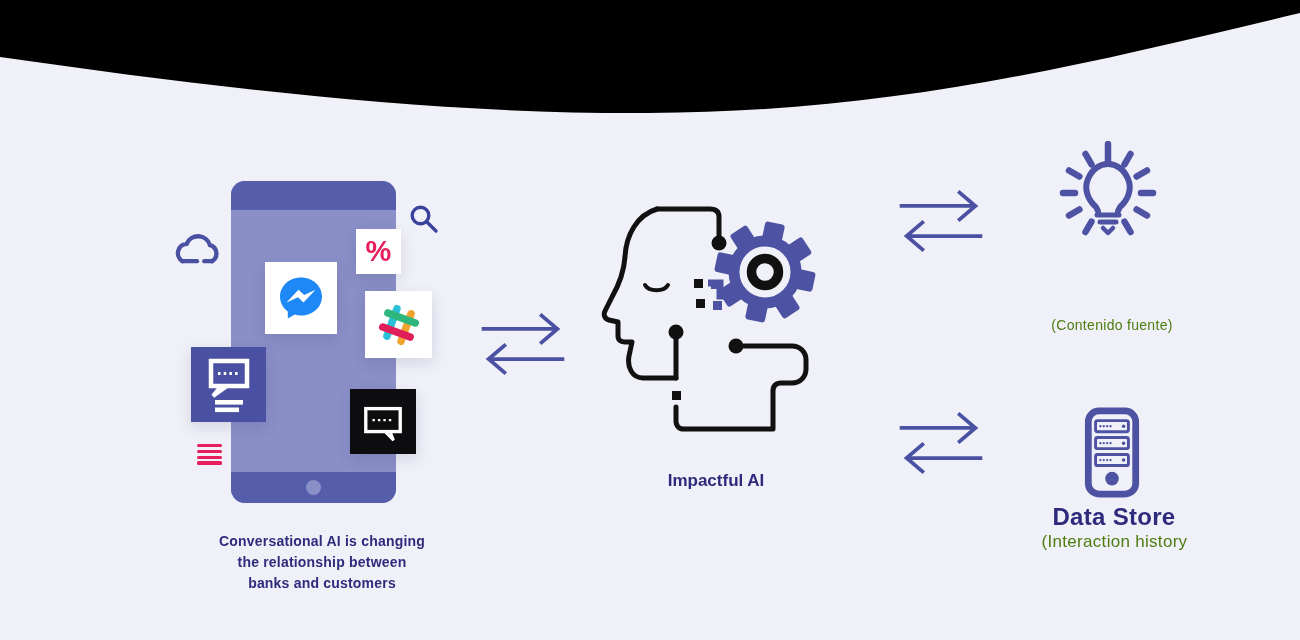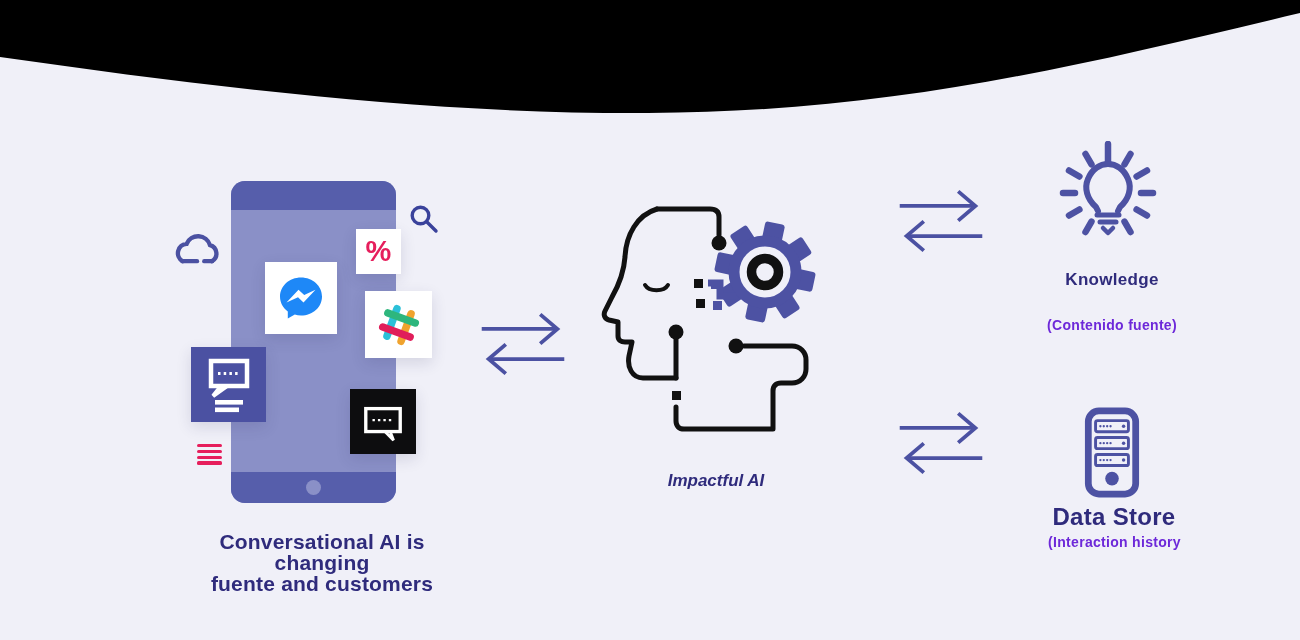--- a/index.html
+++ b/index.html
@@ -21,27 +21,27 @@
   .tile-white{background:#ffffff;}
   .tile-percent{left:356px;top:229px;width:45px;height:45px;font-weight:800;font-size:29px;color:#e61e5c;}
   .tile-messenger{left:265px;top:262px;width:72px;height:72px;}
   .tile-slack{left:365px;top:291px;width:67px;height:67px;}
   .tile-chat-purple{left:191px;top:347px;width:75px;height:75px;background:#4b51a2;}
   .tile-chat-black{left:350px;top:389px;width:66px;height:65px;background:#0d0d0f;}
   .menu-lines{left:197px;top:444px;width:25px;}
   .menu-lines .bar{height:3.2px;background:#e61e5c;border-radius:1.5px;margin-bottom:2.6px;}
   
   .h-dark{color:#2f2b7c;font-weight:700;text-align:center;}
-  .t-gray{color:#6d28d9;font-weight:700;text-align:center;}
-  .caption{left:172px;top:531px;width:300px;font-size:21px;line-height:21px;letter-spacing:.2px;}
-  .ai-label{left:616px;top:470px;width:200px;font-size:17px;line-height:22px;font-style:italic;}
+  .t-gray{color:#4d7c0f;font-weight:400;text-align:center;}
+  .caption{left:172px;top:531px;width:300px;font-size:14px;line-height:21px;letter-spacing:.2px;}
+  .ai-label{left:616px;top:470px;width:200px;font-size:17px;line-height:22px;}
   .kb-title{left:1032px;top:268px;width:160px;font-size:17px;line-height:23px;letter-spacing:.3px;}
   .kb-sub{left:1022px;top:317px;width:180px;font-size:14px;letter-spacing:.3px;}
   .ds-title{left:1034px;top:503px;width:160px;font-size:24px;letter-spacing:.3px;}
-  .ds-sub{left:1022px;top:531px;width:185px;font-size:14px;line-height:22px;letter-spacing:.3px;}
+  .ds-sub{left:1022px;top:531px;width:185px;font-size:17px;line-height:22px;letter-spacing:.3px;}
 </style>
 </head>
 <body>
 
 <div class="stage">
 
   <svg class="abs wave" width="1300" height="118" viewBox="0 0 1300 118">
     <path d="M0 0 H1300 V13 C1070 68 890 112 648 113 C420 114 205 86 0 57 Z" fill="#000000"></path>
   </svg>
 
@@ -109,21 +109,22 @@
 
   <div class="abs menu-lines">
     <div class="bar"></div>
     <div class="bar"></div>
     <div class="bar"></div>
     <div class="bar"></div>
   </div>
 
   <div class="abs h-dark caption">
     <div>Conversational AI is changing</div>
-    <div>fuente and customers</div>
+    <div>the relationship between</div>
+    <div>banks and customers</div>
   </div>
 
   <svg class="abs" style="left:480px;top:311px" width="86" height="66" viewBox="0 0 100 75">
     <g fill="none" stroke="#4b51a2" stroke-width="4.4">
       <path d="M2 20 H88"></path>
         <path d="M70 3 L90 20 L70 37"></path>
       <path d="M98 55 H12"></path>
         <path d="M30 38 L10 55 L30 72"></path>
     </g>
   </svg>
@@ -206,21 +207,20 @@
     </g>
     <g fill="none" stroke="#4d52a3" stroke-width="6" stroke-linecap="round" stroke-linejoin="round">
       <path d="M42 70 L40 66 C31 58 28 47 32 38 C36 28 44 23 52 23 C60 23 68 28 72 38 C76 47 73 58 64 66 L62 70"></path>
       <path d="M41 74 H63" stroke-width="5"></path>
       <path d="M44 81 H60" stroke-width="5"></path>
       <path d="M47 87 L52 92 L57 87" stroke-width="4.5"></path>
     </g>
   </svg>
 
   <div class="abs h-dark kb-title">
-    <div>Knowledge</div>
   </div>
   <div class="abs t-gray kb-sub">(Contenido fuente)</div>
 
   <svg class="abs" style="left:1083px;top:407px" width="58" height="92" viewBox="0 0 60 95">
     <rect x="5.5" y="4" width="49" height="86" rx="11" fill="none" stroke="#4d52a3" stroke-width="7"></rect>
     <g fill="none" stroke="#4d52a3" stroke-width="3">
       <rect x="13" y="14" width="34" height="11.5" rx="2"></rect>
       <rect x="13" y="31.5" width="34" height="11.5" rx="2"></rect>
       <rect x="13" y="49" width="34" height="11.5" rx="2"></rect>
     </g>

